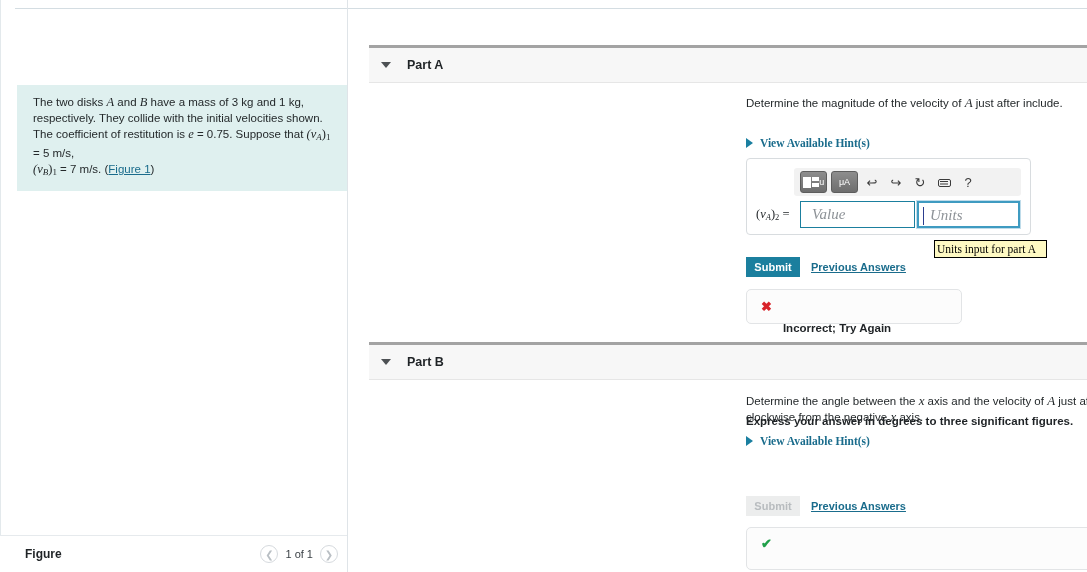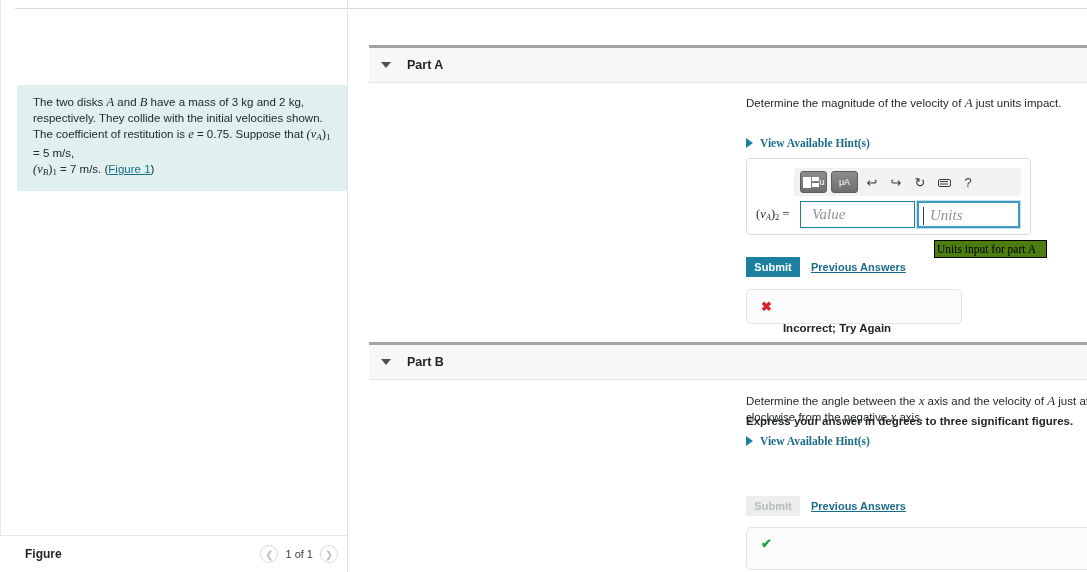--- a/index.html
+++ b/index.html
@@ -139,21 +139,21 @@
     position: absolute; top: 42px; height: 27px; background: #fff;
     font-family: "Liberation Serif", serif; font-style: italic; font-size: 15px;
     color: #8d9297; padding-left: 11px; line-height: 25px;
   }
   #field-value { left: 53px; width: 115px; border: 1.5px solid #1b7f9e; }
   #field-units { left: 170px; width: 103px; border: 2px solid #3f9bc1; outline: 1px solid #bfdcea; }
   #units-caret { position: absolute; left: 4px; top: 4px; width: 1px; height: 18px; background: #2c3e8f; }
 
   #tooltip-units {
     position: absolute; left: 586px; top: 240px; width: 113px; height: 18px;
-    background: #4d7c0f; border: 1px solid #000;
+    background: #fef9c3; border: 1px solid #000;
     font-family: "Liberation Serif", serif; font-size: 11.5px; color: #000;
     padding: 0 2px; line-height: 17px; white-space: nowrap;
   }
 
   .submit-btn {
     position: absolute; width: 54px; height: 20px; background: #1b7f9e;
     color: #fff; font-size: 11px; font-weight: bold; border: none; cursor: pointer;
     display: flex; align-items: center; justify-content: center;
   }
   .submit-btn.disabled { background: #eceded; color: #b8bcbf; cursor: default; }
@@ -184,21 +184,21 @@
 </head>
 <body>
 
 <div id="page">
 
   <div id="left-panel">
     <div id="left-edge"></div>
     <div id="left-topline"></div>
 
     <div id="problem-box">
-      <span>The two disks </span><span class="mathit">A</span><span> and </span><span class="mathit">B</span><span> have a mass of 3 kg and 2 kg,</span>
+      <span>The two disks </span><span class="mathit">A</span><span> and </span><span class="mathit">B</span><span> have a mass of 3 kg and 1 kg,</span>
       <span>respectively. They collide with the initial velocities shown. The</span>
       <span>coefficient of restitution is </span><span class="mathit">e</span><span> = 0.75. Suppose that </span><span class="mathrm"><span style="font-style:italic">(v</span><span class="sub" style="font-style:italic">A</span><span>)</span><span class="sub">1</span></span><span> = 5 m/s,</span>
       <br>
       <span class="mathrm"><span style="font-style:italic">(v</span><span class="sub" style="font-style:italic">B</span><span>)</span><span class="sub">1</span></span><span> = 7 m/s. (</span><span id="figure-link">Figure 1</span><span>)</span>
     </div>
 
     <div id="figure-bar">
       <div id="figure-label">Figure</div>
       <div id="figure-pager">
         <button class="pager-btn">❮</button>
@@ -218,21 +218,21 @@
         </span>
       <span class="label">Review</span>
     </div>
 
     <div class="part-header" style="top:45px;">
       <div class="caret"></div>
       <div class="part-title">Part A</div>
     </div>
 
     <div class="part-body q-text" style="top:95px;">
-      <span>Determine the magnitude of the velocity of </span><span class="mathit">A</span><span> just units impact.</span>
+      <span>Determine the magnitude of the velocity of </span><span class="mathit">A</span><span> just after include.</span>
     </div>
     <div class="part-body hint-row" style="top:137px;">
       <span class="hint-caret"></span>
       <span class="hint-label">View Available Hint(s)</span>
     </div>
 
     <div id="answer-box-a">
       <div id="mathbar">
         <div class="tb-sq">
           <span class="glyph-tmpl">

